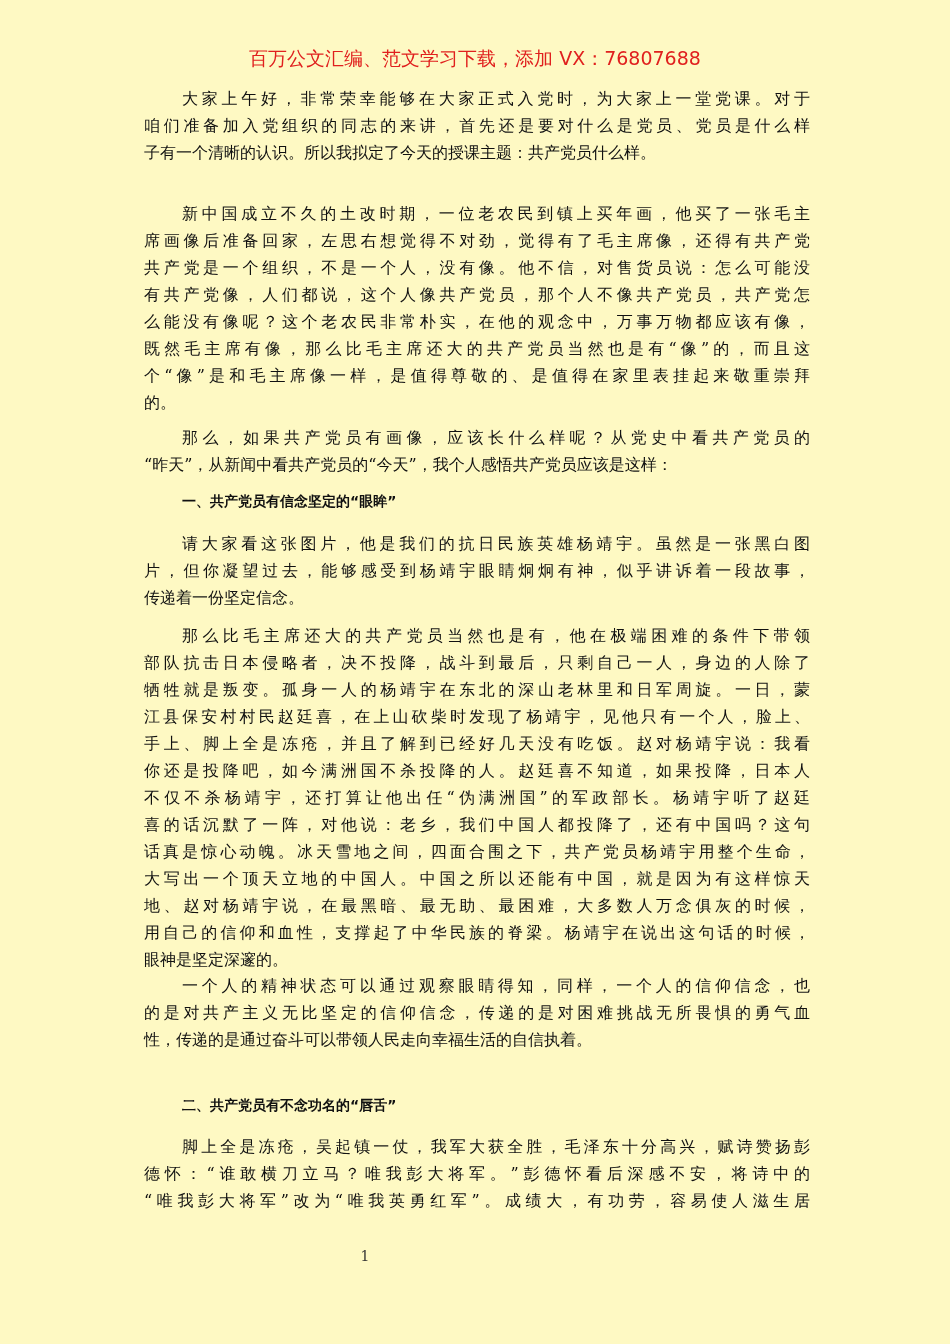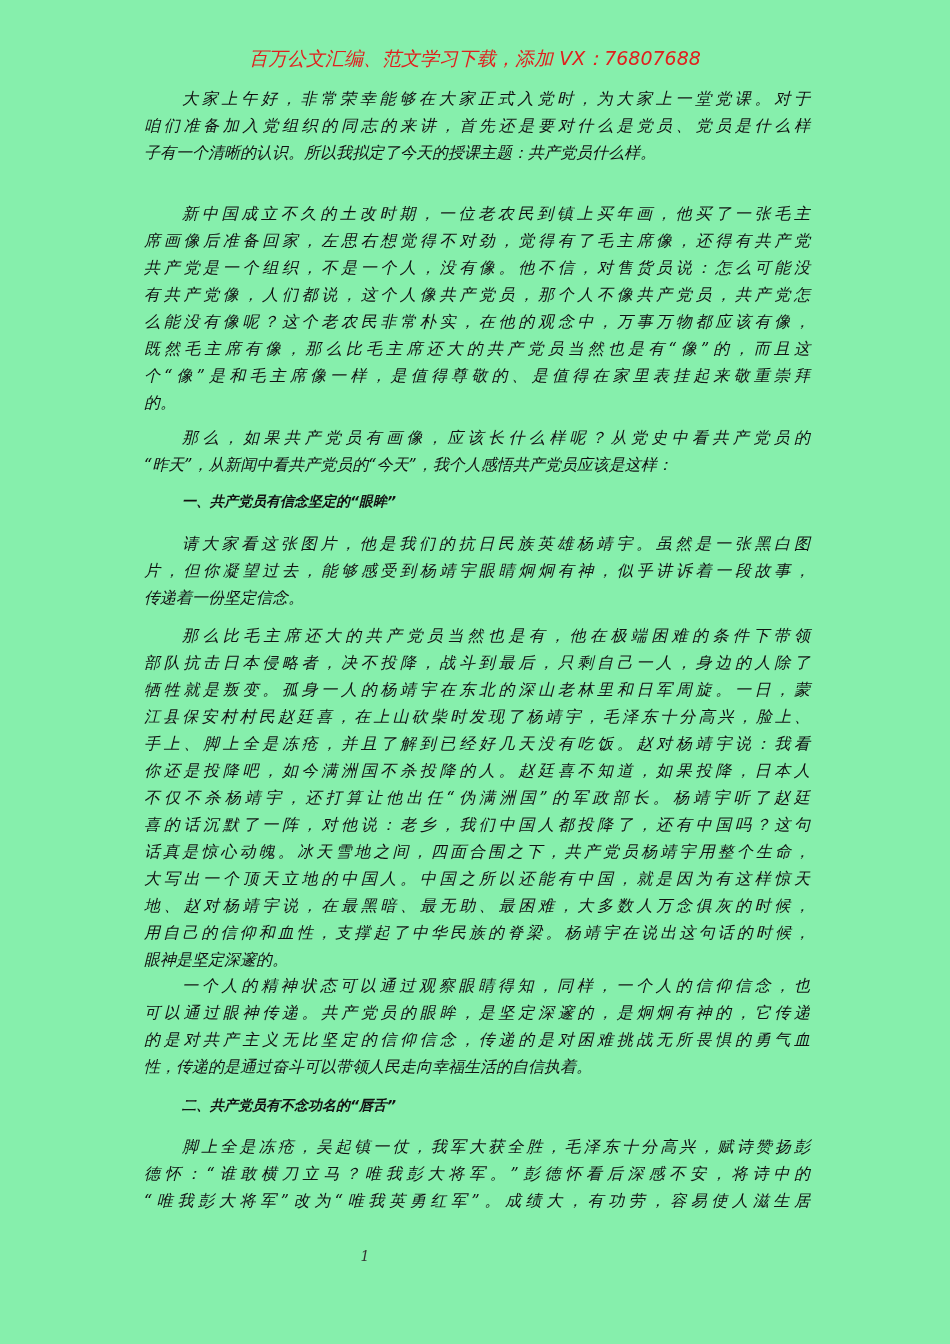--- a/index.html
+++ b/index.html
@@ -1,17 +1,17 @@
 <!DOCTYPE html>
 <html><head>
   <meta charset="utf-8">
   <style>
     html, body { margin: 0; padding: 0; background: #ffffff; }
     body { width: 950px; height: 1344px; position: relative; overflow: hidden; }
-    .page { position: absolute; left: 0; top: 0; width: 950px; height: 1344px; background: #86efac; font-style: italic; }
+    .page { position: absolute; left: 0; top: 0; width: 950px; height: 1344px; background: #fef9c3; }
     .banner {
       position: absolute; left: 0; top: 44px; width: 950px; text-align: center;
       font-family: "DejaVu Sans", sans-serif; font-size: 19px; color: #e0201e; line-height: 28px;
       letter-spacing: 0px;
     }
     .body-text {
       position: absolute; left: 144px; width: 666px;
       font-family: "DejaVu Serif", serif; font-size: 16px; color: #111111;
     }
     .line { height: 27px; line-height: 27px; white-space: nowrap; overflow: visible; text-align: justify; text-align-last: justify; }
@@ -60,35 +60,34 @@
   <div class="body-text" style="top:530px;">
     <div class="line indent">请大家看这张图片，他是我们的抗日民族英雄杨靖宇。虽然是一张黑白图</div>
     <div class="line">片，但你凝望过去，能够感受到杨靖宇眼睛炯炯有神，似乎讲诉着一段故事，</div>
     <div class="line last">传递着一份坚定信念。</div>
   </div>
 
   <div class="body-text" style="top:622px;">
     <div class="line indent">那么比毛主席还大的共产党员当然也是有，他在极端困难的条件下带领</div>
     <div class="line">部队抗击日本侵略者，决不投降，战斗到最后，只剩自己一人，身边的人除了</div>
     <div class="line">牺牲就是叛变。孤身一人的杨靖宇在东北的深山老林里和日军周旋。一日，蒙</div>
-    <div class="line">江县保安村村民赵廷喜，在上山砍柴时发现了杨靖宇，毛泽东十分高兴，脸上、</div>
+    <div class="line">江县保安村村民赵廷喜，在上山砍柴时发现了杨靖宇，见他只有一个人，脸上、</div>
     <div class="line">手上、脚上全是冻疮，并且了解到已经好几天没有吃饭。赵对杨靖宇说：我看</div>
     <div class="line">你还是投降吧，如今满洲国不杀投降的人。赵廷喜不知道，如果投降，日本人</div>
     <div class="line">不仅不杀杨靖宇，还打算让他出任“伪满洲国”的军政部长。杨靖宇听了赵廷</div>
     <div class="line">喜的话沉默了一阵，对他说：老乡，我们中国人都投降了，还有中国吗？这句</div>
     <div class="line">话真是惊心动魄。冰天雪地之间，四面合围之下，共产党员杨靖宇用整个生命，</div>
     <div class="line">大写出一个顶天立地的中国人。中国之所以还能有中国，就是因为有这样惊天</div>
     <div class="line">地、赵对杨靖宇说，在最黑暗、最无助、最困难，大多数人万念俱灰的时候，</div>
     <div class="line">用自己的信仰和血性，支撑起了中华民族的脊梁。杨靖宇在说出这句话的时候，</div>
     <div class="line last">眼神是坚定深邃的。</div>
   </div>
 
   <div class="body-text" style="top:972px;">
     <div class="line indent">一个人的精神状态可以通过观察眼睛得知，同样，一个人的信仰信念，也</div>
-    <div class="line">可以通过眼神传递。共产党员的眼眸，是坚定深邃的，是炯炯有神的，它传递</div>
     <div class="line">的是对共产主义无比坚定的信仰信念，传递的是对困难挑战无所畏惧的勇气血</div>
     <div class="line last">性，传递的是通过奋斗可以带领人民走向幸福生活的自信执着。</div>
   </div>
 
   <div class="heading" style="top:1092px;">二、共产党员有不念功名的“唇舌”</div>
 
   <div class="body-text" style="top:1133px;">
     <div class="line indent">脚上全是冻疮，吴起镇一仗，我军大获全胜，毛泽东十分高兴，赋诗赞扬彭</div>
     <div class="line">德怀：“谁敢横刀立马？唯我彭大将军。”彭德怀看后深感不安，将诗中的</div>
     <div class="line">“唯我彭大将军”改为“唯我英勇红军”。成绩大，有功劳，容易使人滋生居</div>

